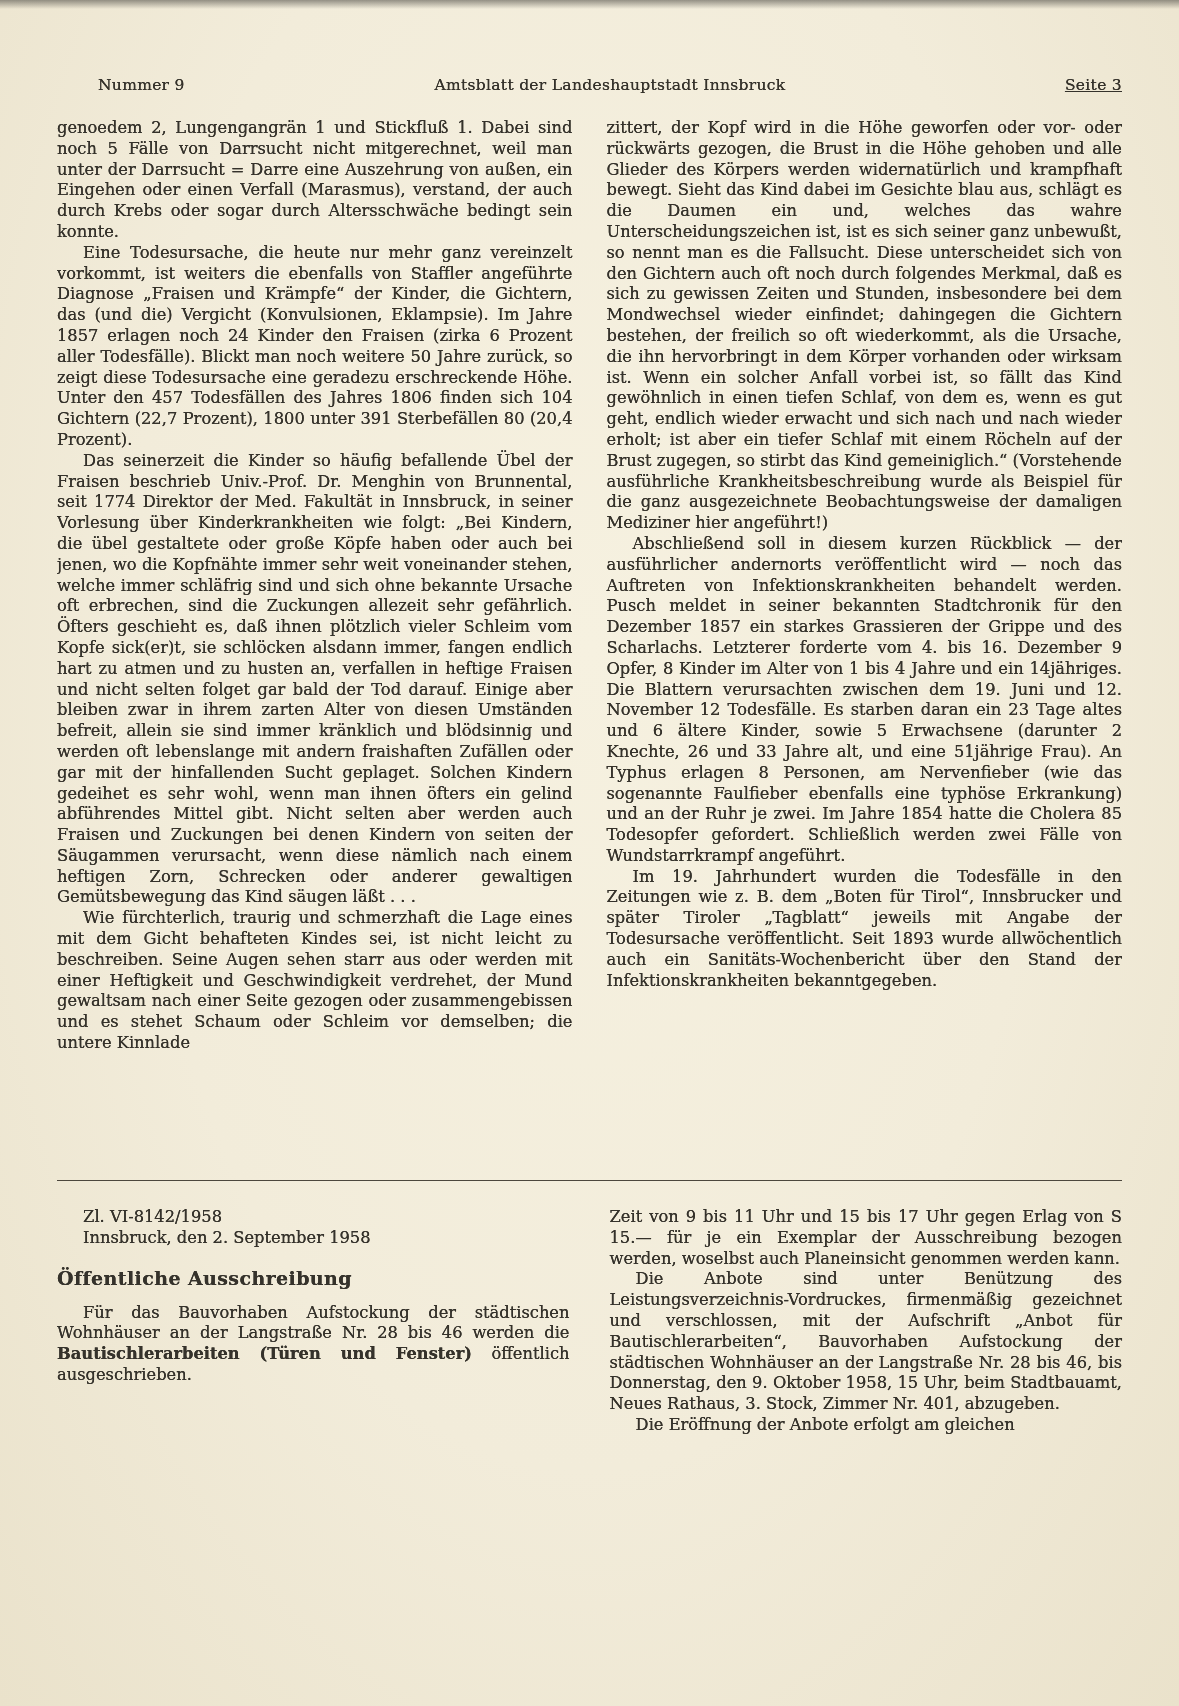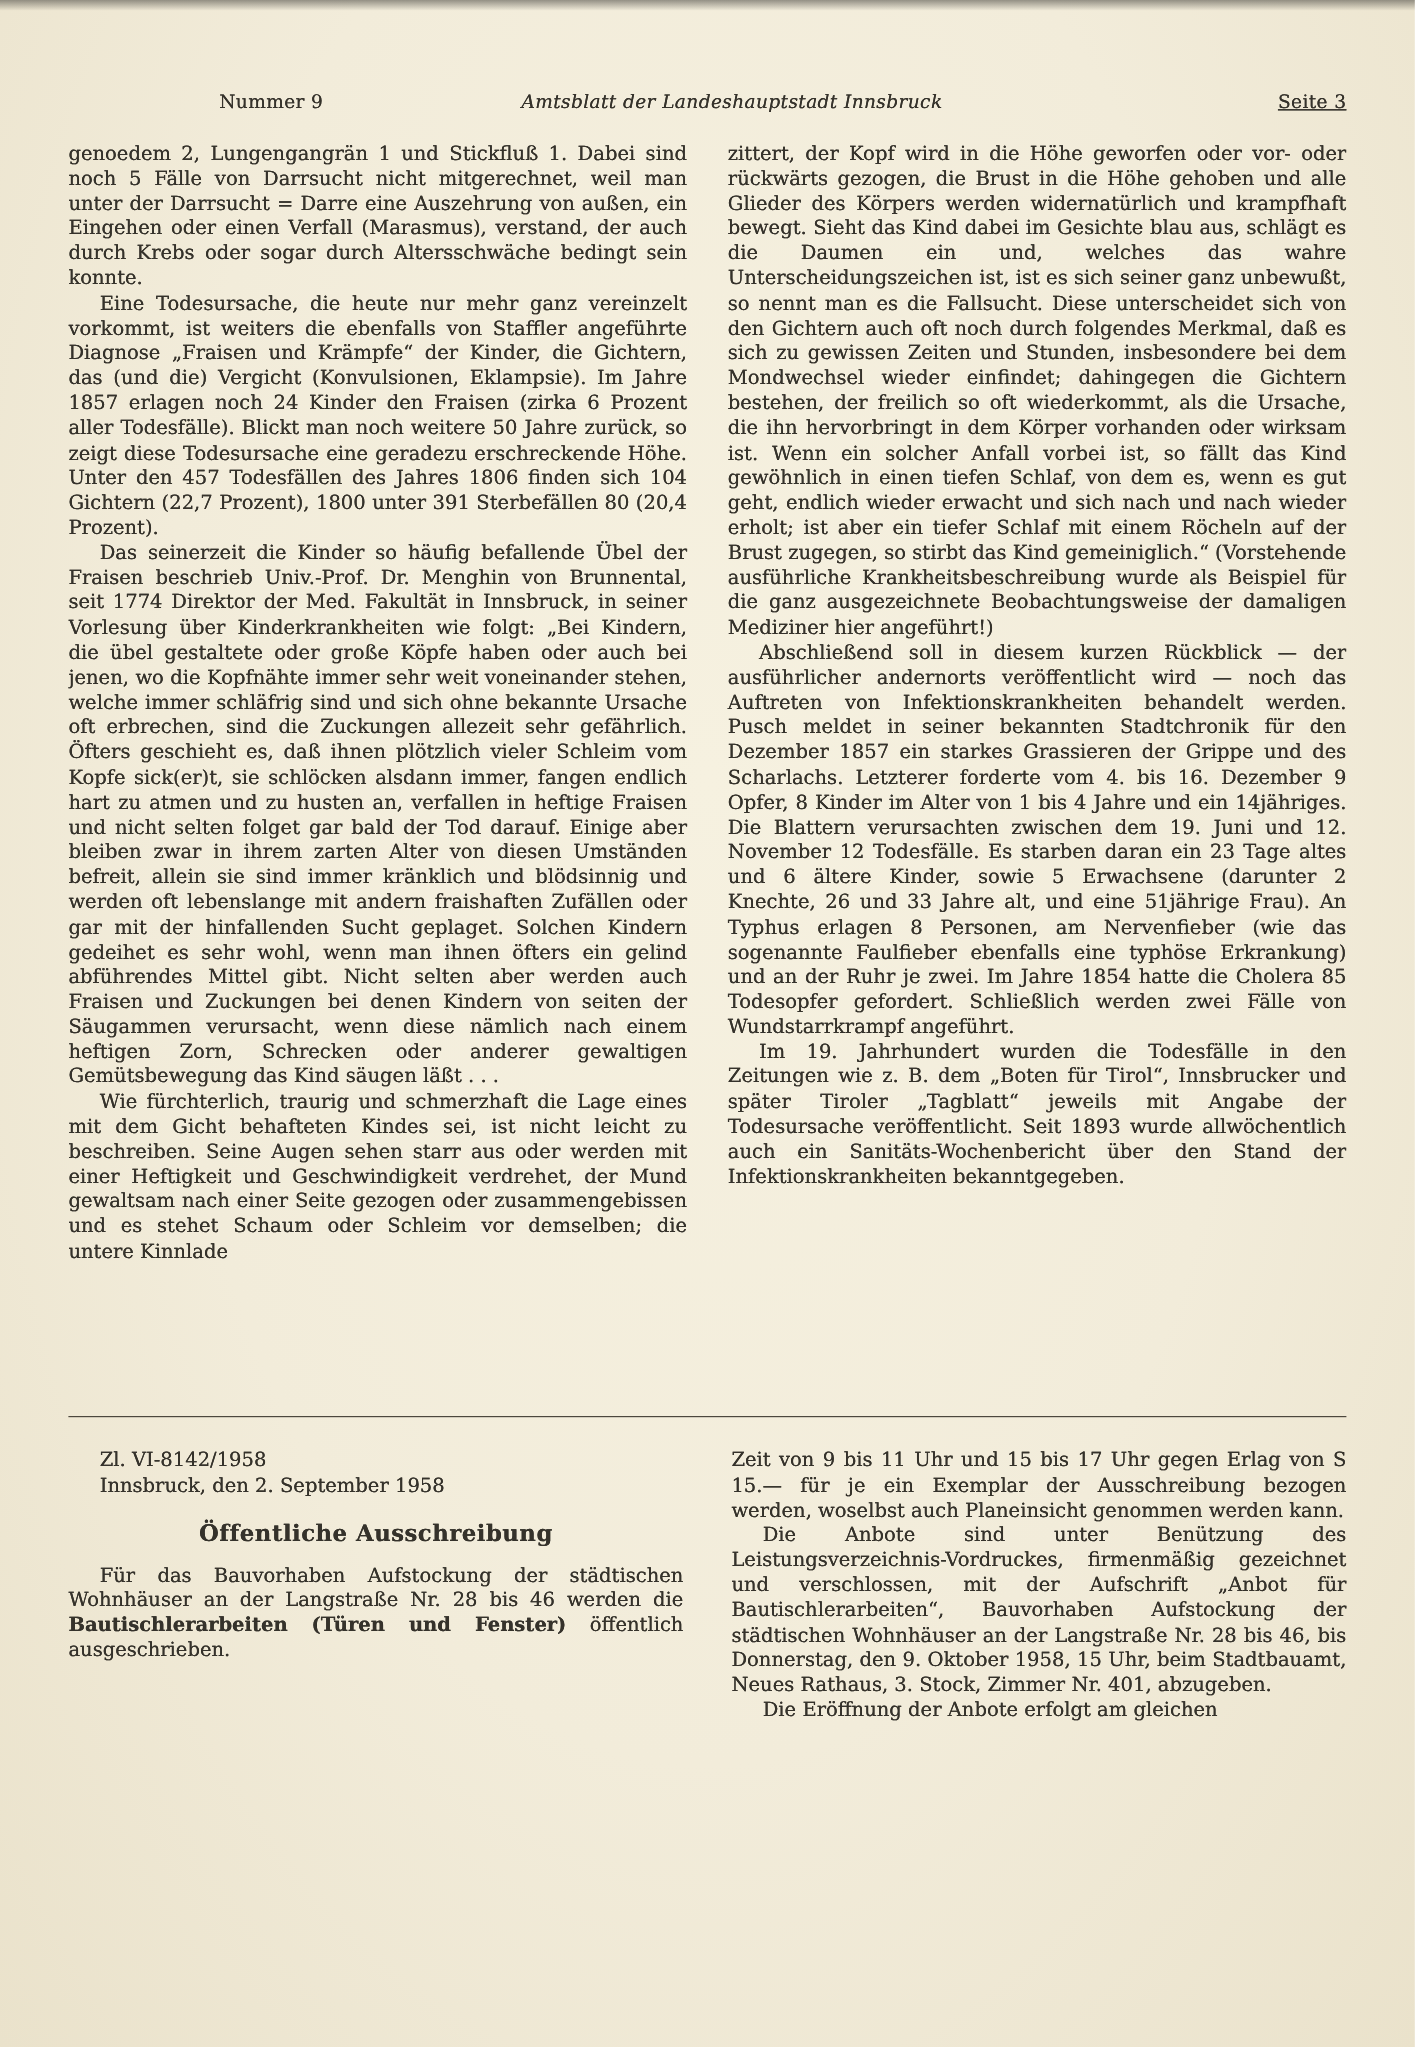--- a/index.html
+++ b/index.html
@@ -23,22 +23,22 @@
     box-sizing:border-box;
     width:100%;height:100%;
   }
   
   .masthead{
     display:flex;align-items:baseline;
     padding-top:76px;
     font-size:15.5px;letter-spacing:.3px;
     text-shadow:0 0 .3px currentColor;
   }
-  .masthead .left{flex:1;text-align:center;margin-left:41px;}
-  .masthead .center{flex:2;text-align:center;font-style:italic;}
+  .masthead .left{flex:1;text-align:left;margin-left:41px;}
+  .masthead .center{flex:2;text-align:center;}
   .masthead .right{flex:1;text-align:right;text-decoration:underline;}
   
   .two-col{
     display:flex;gap:40px;
   }
   .article-cols{
     margin-top:24px;
     height:1062px;
     overflow:hidden;
     gap:34px;
@@ -71,21 +71,21 @@
     text-shadow:0 0 .3px currentColor;
   }
   .notice-dateline{
     margin:8px 4px 0 0;font-size:16.3px;line-height:21px;
     text-align:right;
     text-shadow:0 0 .3px currentColor;
   }
   .notice-title{
     margin:18px 0 14px 0;
     font-size:19px;font-weight:bold;letter-spacing:.4px;
-    text-align:center;
+    text-align:left;
     text-shadow:0 0 .4px currentColor;
   }
   .bold-inline{font-weight:bold;}
 </style>
 </head>
 <body>
 
 <div class="scan-edge-top"></div>
 
 <div class="page">

